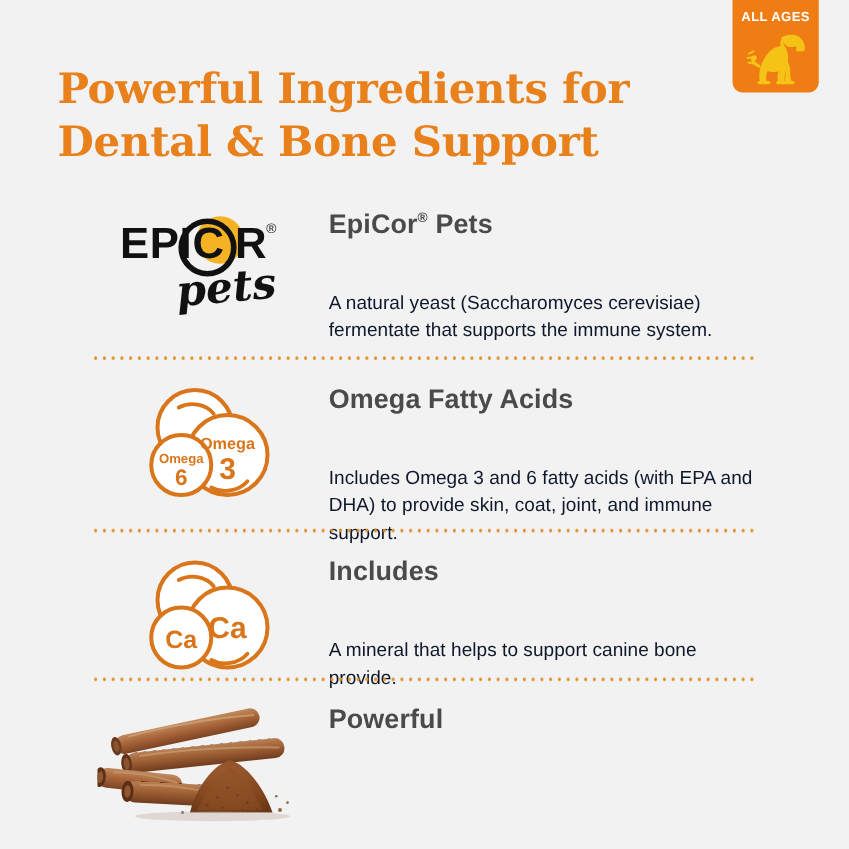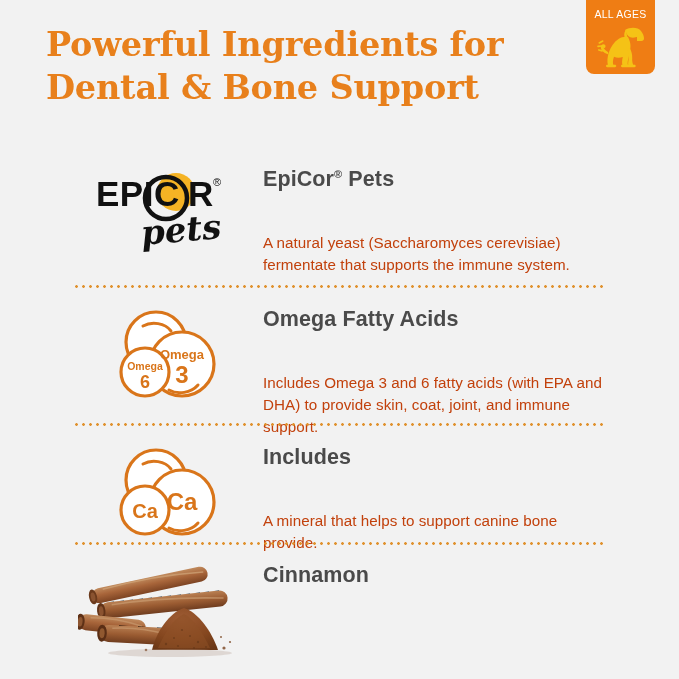--- a/index.html
+++ b/index.html
@@ -29,37 +29,37 @@
     background: #ef7d14;
     border-radius: 0 0 8px 8px;
     display: flex;
     flex-direction: column;
     align-items: center;
     padding-top: 9px;
   }
   .badge-label {
     color: #ffffff;
     font-size: 10.5px;
-    font-weight: normal;
+    font-weight: bold;
     letter-spacing: 0.3px;
     line-height: 1;
     font-family: "Liberation Sans", sans-serif;
   }
   .badge-dog {
     margin-top: 4px;
     width: 52px;
     height: 45px;
     display: block;
   }
 
   
   .title {
     position: absolute;
     left: 46px;
-    top: 24px;
+    top: 50px;
     width: 540px;
     color: #e8801c;
     font-family: "DejaVu Serif", serif;
     font-weight: bold;
     font-size: 33.5px;
     line-height: 1.28;
     letter-spacing: -0.2px;
   }
   .title-line { display: block; white-space: nowrap; }
 
@@ -87,21 +87,21 @@
     line-height: 1.18;
     margin-bottom: 3px;
     letter-spacing: 0.1px;
   }
   .row-title sup {
     font-size: 11px;
     vertical-align: super;
     line-height: 0;
   }
   .row-desc {
-    color: #c2410c;
+    color: #0f172a;
     font-size: 15.2px;
     line-height: 1.42;
     letter-spacing: 0.05px;
     margin-top: 40px;
   }
 
   
   #row-epicor  { top: 166px; }
   #row-omega   { top: 306px; }
   #row-calcium { top: 444px; }
@@ -328,17 +328,17 @@
           <circle cx="146" cy="86" r="1.6"></circle>
             <circle cx="152" cy="80" r="1.1"></circle>
           <circle cx="143" cy="75" r="1"></circle>
             <circle cx="68" cy="88" r="1.3"></circle>
         </g>
 
         <ellipse cx="92" cy="91" rx="62" ry="4" fill="#b9a79a" opacity="0.35"></ellipse>
       </svg>
     </div>
     <div class="row-text">
-      <div class="row-title">Cinnamon</div>
+      <div class="row-title">Powerful</div>
     </div>
   </div>
 
 </div>
 
 </body></html>

